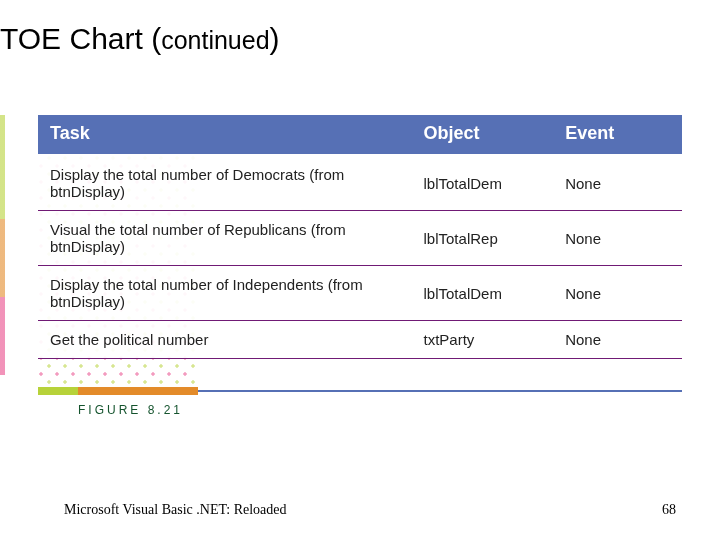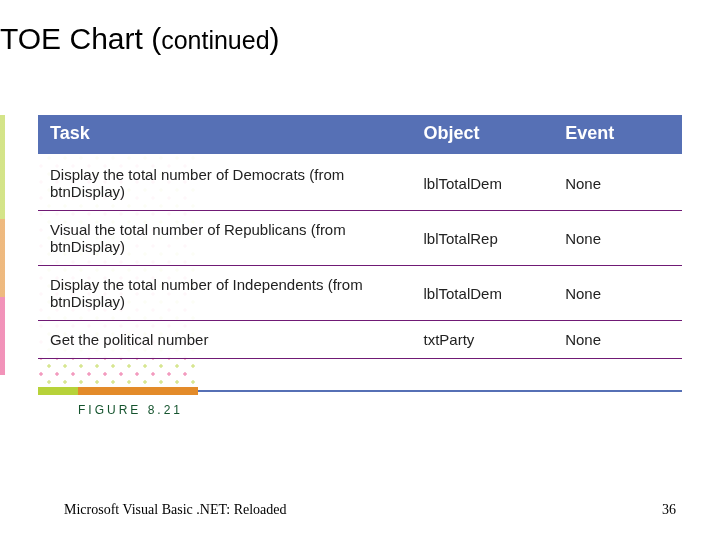--- a/index.html
+++ b/index.html
@@ -169,13 +169,13 @@
 
   <div class="fig-rule">
     <div class="seg-g"></div>
     <div class="seg-o"></div>
     <div class="seg-rest"></div>
   </div>
   <div class="fig-label">FIGURE 8.21</div>
 </div>
 
 <div class="footer-left">Microsoft Visual Basic .NET: Reloaded</div>
-<div class="footer-right">36</div>
+<div class="footer-right">68</div>
 
 </body></html>

